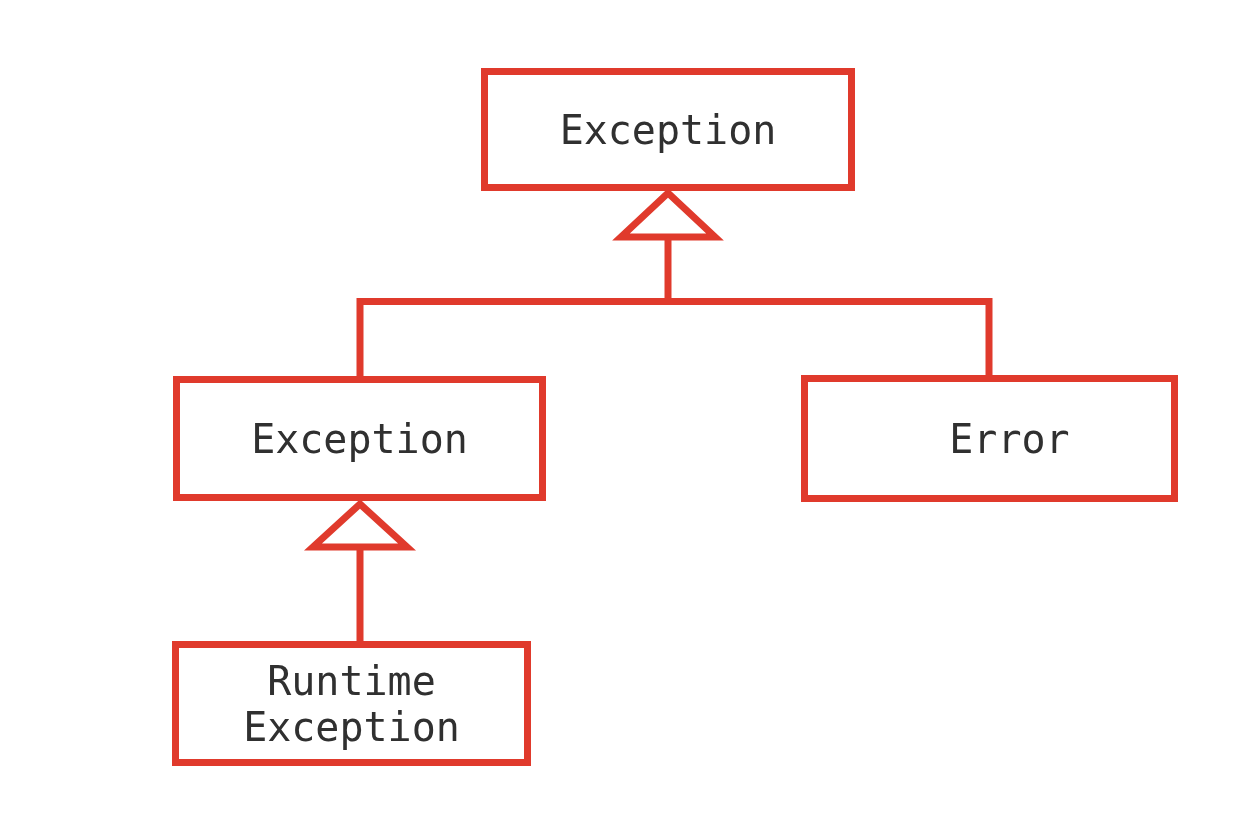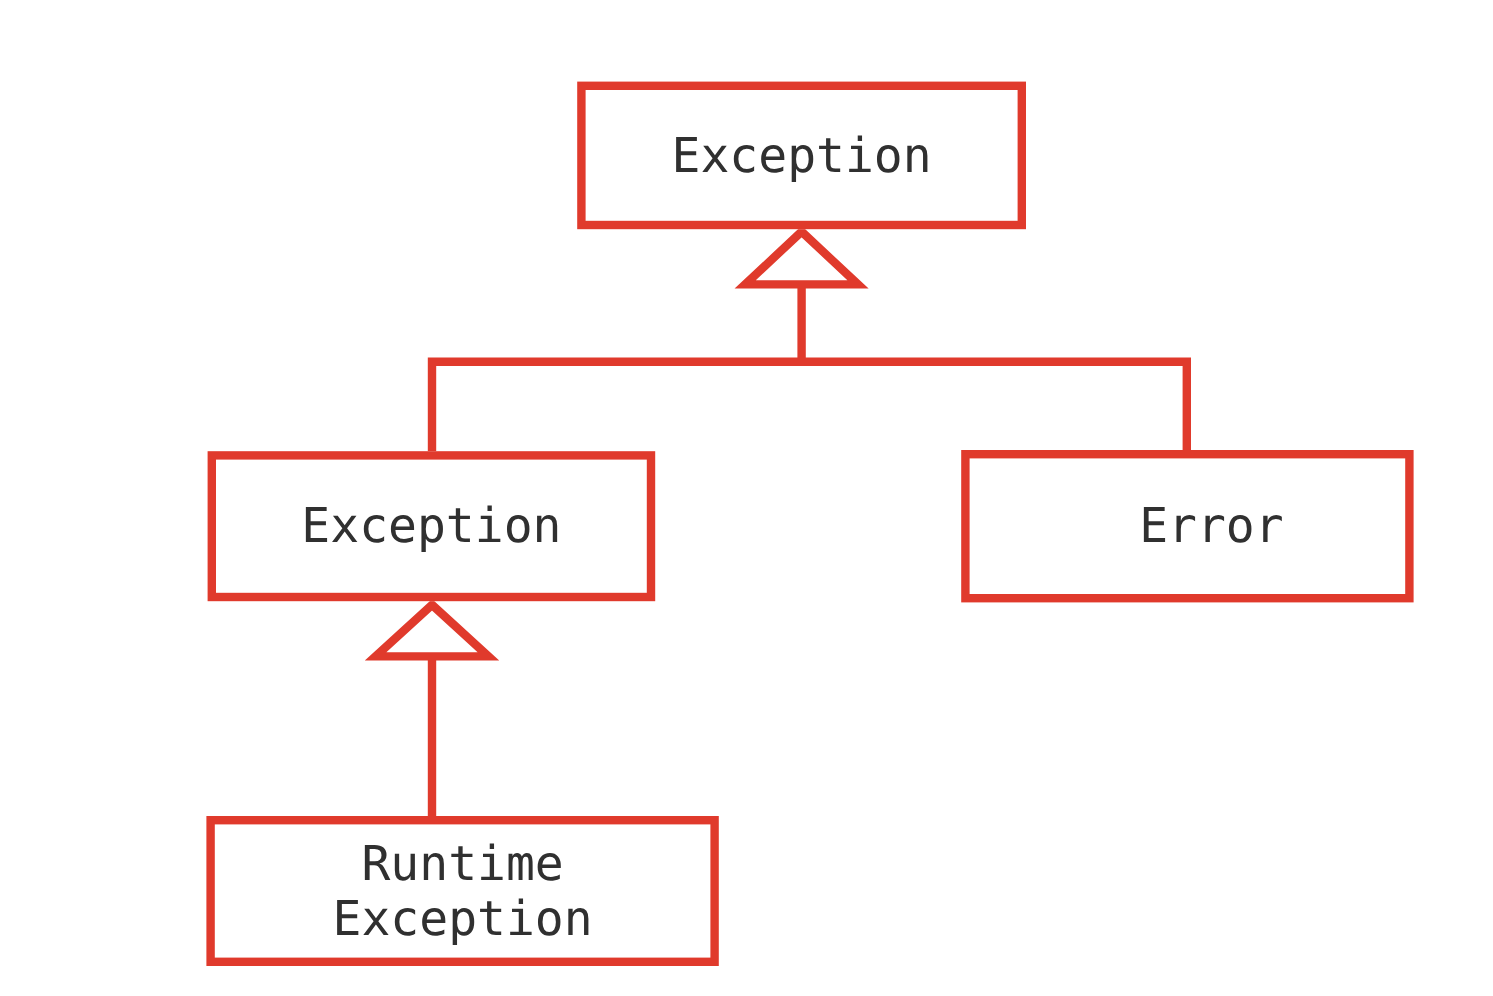--- a/index.html
+++ b/index.html
@@ -32,21 +32,21 @@
     align-items: center;
     justify-content: center;
     font-size: 40px;
     line-height: 1.15;
     color: var(--text, #303030);
     text-align: center;
   }
   .node-throwable { left: 481px; top: 68px;  width: 374px; height: 123px; }
   .node-exception { left: 173px; top: 376px; width: 373px; height: 125px; }
   .node-error     { left: 801px; top: 375px; width: 377px; height: 127px; padding-left: 40px; }
-  .node-runtime   { left: 172px; top: 680px; width: 427px; height: 125px; }
+  .node-runtime   { left: 172px; top: 641px; width: 359px; height: 125px; }
 </style>
 </head>
 <body>
 
 <div class="canvas">
 
   <svg class="connector-layer" viewBox="0 0 1244 830" xmlns="http://www.w3.org/2000/svg">
 
     <path d="M668 234 L668 305" fill="none" stroke-width="7" stroke="#e03a2c"></path>
 

